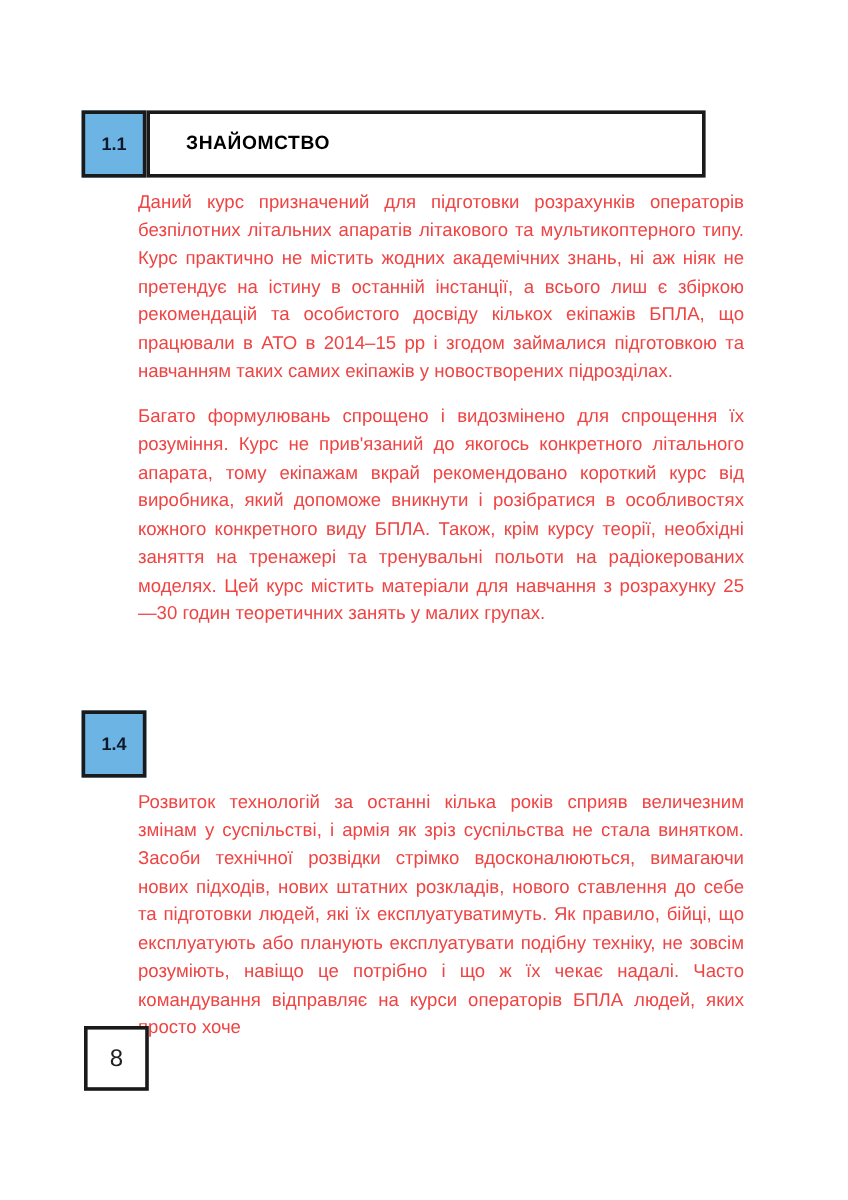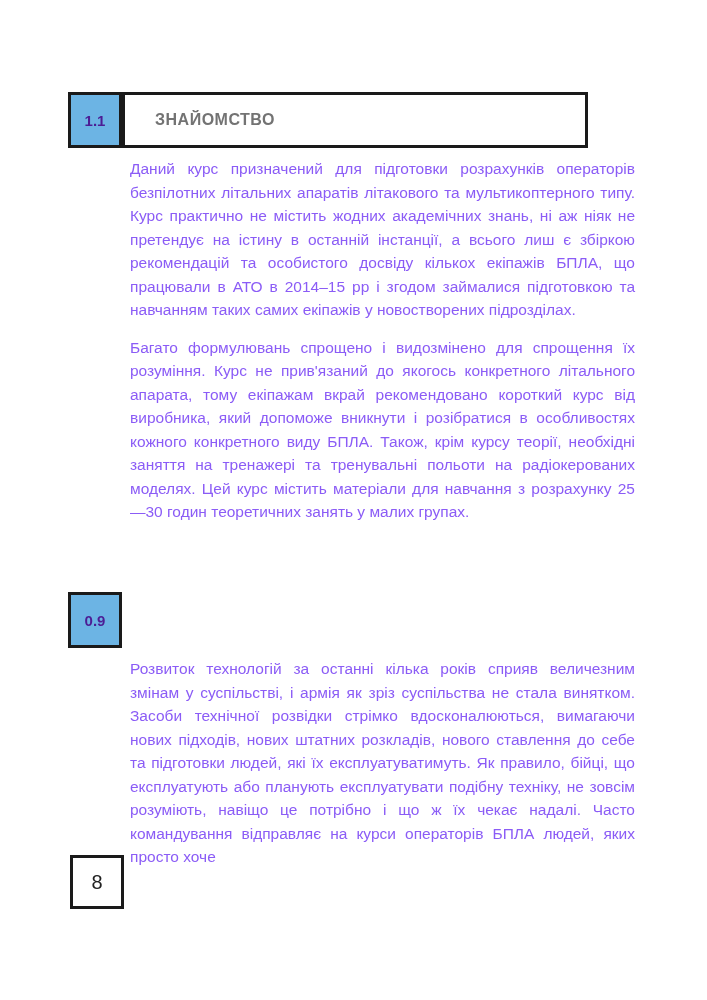--- a/index.html
+++ b/index.html
@@ -25,46 +25,46 @@
   }
   .section-number {
     width: 54px;
     border: 3px solid #1a1a1a;
     background: #6CB4E4;
     display: flex;
     align-items: center;
     justify-content: center;
     font-weight: bold;
     font-size: 15px;
-    color: #4c1d95;
+    color: #0f172a;
     box-sizing: border-box;
     flex: 0 0 auto;
   }
   .section-titlebox {
     flex: 1 1 auto;
     border: 3px solid #1a1a1a;
     background: #ffffff;
     display: flex;
     align-items: center;
     box-sizing: border-box;
     padding-left: 30px;
   }
   .section-title {
     font-weight: bold;
     font-size: 16px;
     letter-spacing: 0.5px;
-    color: #737373;
+    color: #000000;
   }
   .bodytext {
     position: absolute;
-    left: 130px;
+    left: 115px;
     width: 505px;
     font-size: 15.5px;
     line-height: 23.5px;
-    color: #8b5cf6;
+    color: #ef4444;
     text-align: justify;
   }
   .bodytext p {
     margin: 0 0 14px 0;
     text-align: justify;
   }
   .bodytext p:last-child { margin-bottom: 0; }
   .page-number-box {
     position: absolute;
     left: 70px;
@@ -96,21 +96,21 @@
       <span class="section-title">ЗНАЙОМСТВО</span>
     </div>
   </div>
 
   <div class="bodytext" id="body-1">
     <p>Даний курс призначений для підготовки розрахунків операторів безпілотних літальних апаратів літакового та мультикоптерного типу. Курс практично не містить жодних академічних знань, ні аж ніяк не претендує на істину в останній інстанції, а всього лиш є збіркою рекомендацій та особистого досвіду кількох екіпажів БПЛА, що працювали в АТО в 2014–15 рр і згодом займалися підготовкою та навчанням таких самих екіпажів у новостворених підрозділах.</p>
     <p>Багато формулювань спрощено і видозмінено для спрощення їх розуміння. Курс не прив'язаний до якогось конкретного літального апарата, тому екіпажам вкрай рекомендовано короткий курс від виробника, який допоможе вникнути і розібратися в особливостях кожного конкретного виду БПЛА. Також, крім курсу теорії, необхідні заняття на тренажері та тренувальні польоти на радіокерованих моделях. Цей курс містить матеріали для навчання з розрахунку 25 —30 годин теоретичних занять у малих групах.</p>
   </div>
 
   <div class="section-header" id="header-2">
-    <div class="section-number">0.9</div>
+    <div class="section-number">1.4</div>
   </div>
 
   <div class="bodytext" id="body-2">
     <p>Розвиток технологій за останні кілька років сприяв величезним змінам у суспільстві, і армія як зріз суспільства не стала винятком. Засоби технічної розвідки стрімко вдосконалюються, вимагаючи нових підходів, нових штатних розкладів, нового ставлення до себе та підготовки людей, які їх експлуатуватимуть. Як правило, бійці, що експлуатують або планують експлуатувати подібну техніку, не зовсім розуміють, навіщо це потрібно і що ж їх чекає надалі. Часто командування відправляє на курси операторів БПЛА людей, яких просто хоче</p>
   </div>
 
   <div class="page-number-box">
     <span>8</span>
   </div>
 

